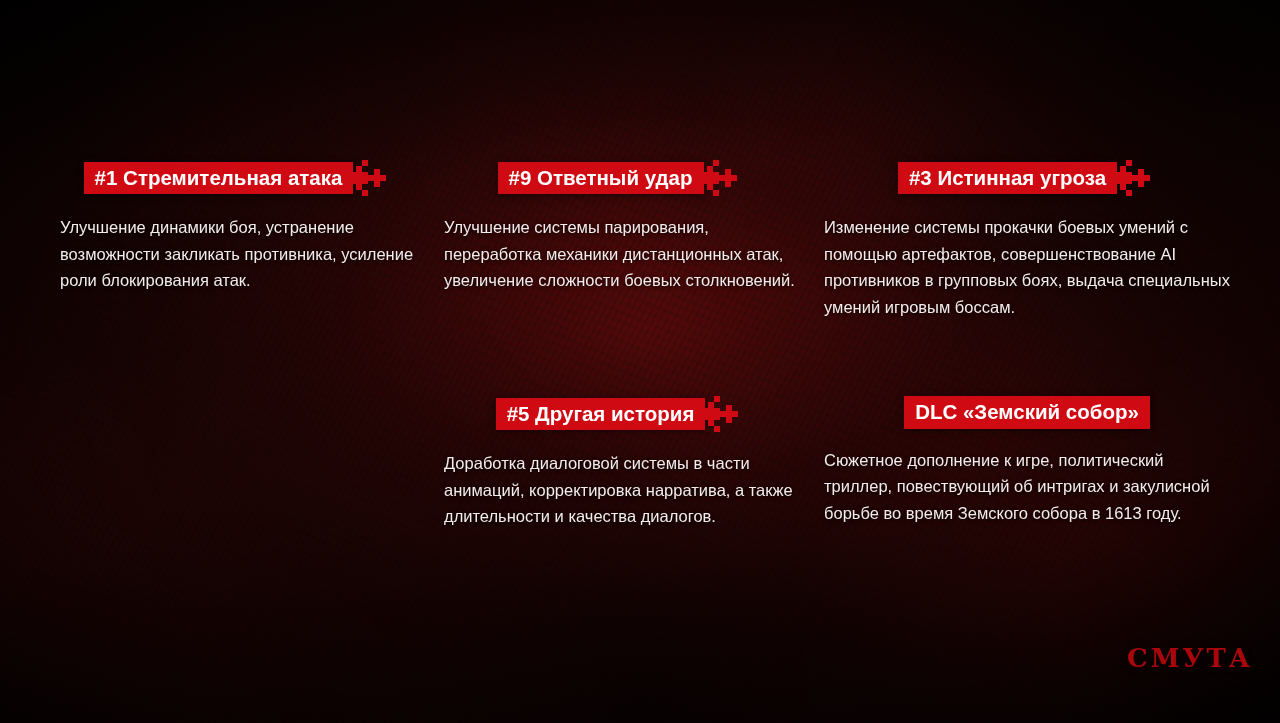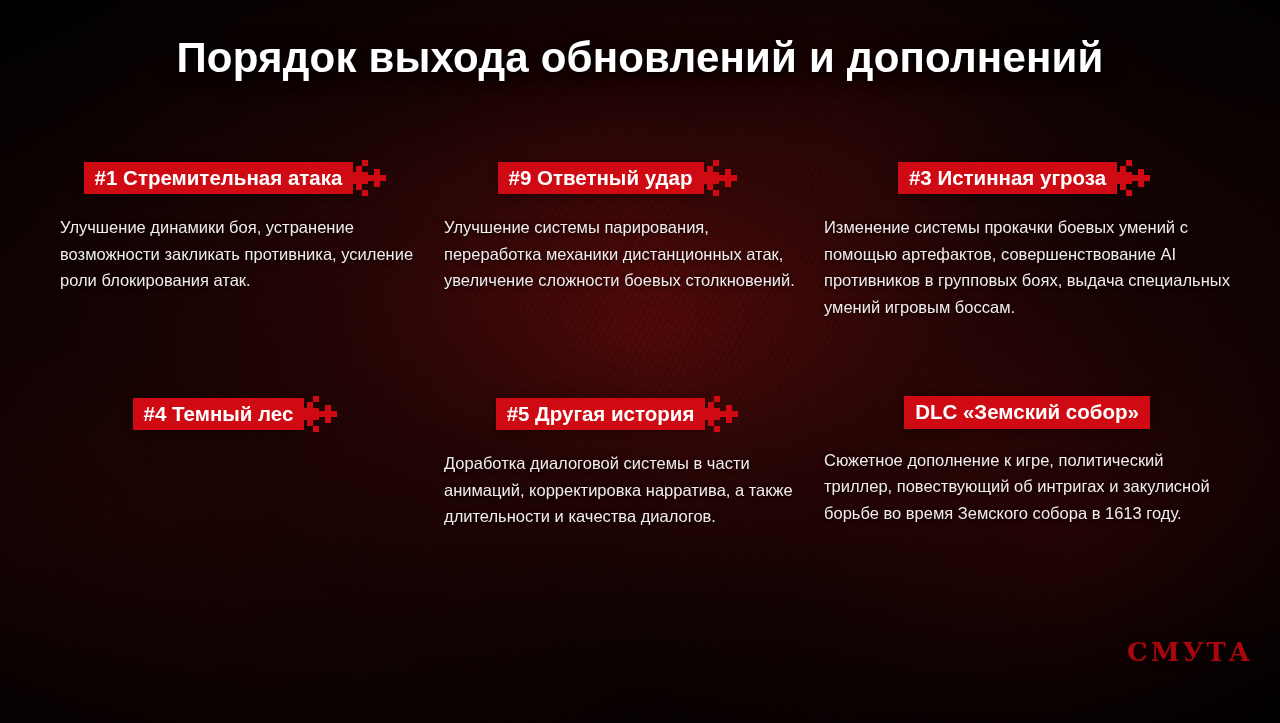--- a/index.html
+++ b/index.html
@@ -118,42 +118,41 @@
     text-shadow: 0 1px 4px rgba(0,0,0,0.8);
   }
 
   .logo {
     position: absolute;
     right: 30px;
     bottom: 44px;
     width: 120px;
     height: 42px;
     display: flex;
-    align-items: flex-start;
+    align-items: center;
     justify-content: center;
   }
   .logo-text {
     color: #b3070d;
     font-size: 26px;
     font-weight: bold;
     letter-spacing: 3px;
     font-family: "DejaVu Serif", serif;
     opacity: 0.95;
     text-shadow: 0 0 8px rgba(0,0,0,0.8);
   }
 </style>
 </head>
 <body>
 
 <div class="slide">
   <div class="tex tex-a"></div>
   <div class="tex tex-b"></div>
   <div class="vignette"></div>
 
-  <div class="title">Порядок выхода обновлений и дополнений</div>
 
   <div class="grid">
 
     <div class="card col1">
       <div class="badge-row">
         <span class="badge">#1 Стремительная атака</span>
         <svg class="orn" width="42" height="36" viewBox="0 0 42 36">
           <g fill="#cf0a12">
             <rect x="0" y="12" width="6" height="12"></rect>
             <rect x="6" y="6" width="6" height="24"></rect>
@@ -201,35 +200,20 @@
             <rect x="18" y="15" width="6" height="6"></rect>
             <rect x="24" y="9" width="6" height="18"></rect>
             <rect x="30" y="15" width="6" height="6"></rect>
           </g>
         </svg>
       </div>
       <div class="body-text">Изменение системы прокачки боевых умений с помощью артефактов, совершенствование AI противников в групповых боях, выдача специальных умений игровым боссам.</div>
     </div>
 
     <div class="card col1">
-      <div class="badge-row">
-        <span class="badge">#4 Темный лес</span>
-        <svg class="orn" width="42" height="36" viewBox="0 0 42 36">
-          <g fill="#cf0a12">
-            <rect x="0" y="12" width="6" height="12"></rect>
-            <rect x="6" y="6" width="6" height="24"></rect>
-            <rect x="12" y="12" width="6" height="12"></rect>
-            <rect x="12" y="0" width="6" height="6"></rect>
-            <rect x="12" y="30" width="6" height="6"></rect>
-            <rect x="18" y="15" width="6" height="6"></rect>
-            <rect x="24" y="9" width="6" height="18"></rect>
-            <rect x="30" y="15" width="6" height="6"></rect>
-          </g>
-        </svg>
-      </div>
     </div>
 
     <div class="card col2">
       <div class="badge-row">
         <span class="badge">#5 Другая история</span>
         <svg class="orn" width="42" height="36" viewBox="0 0 42 36">
           <g fill="#cf0a12">
             <rect x="0" y="12" width="6" height="12"></rect>
             <rect x="6" y="6" width="6" height="24"></rect>
             <rect x="12" y="12" width="6" height="12"></rect>

